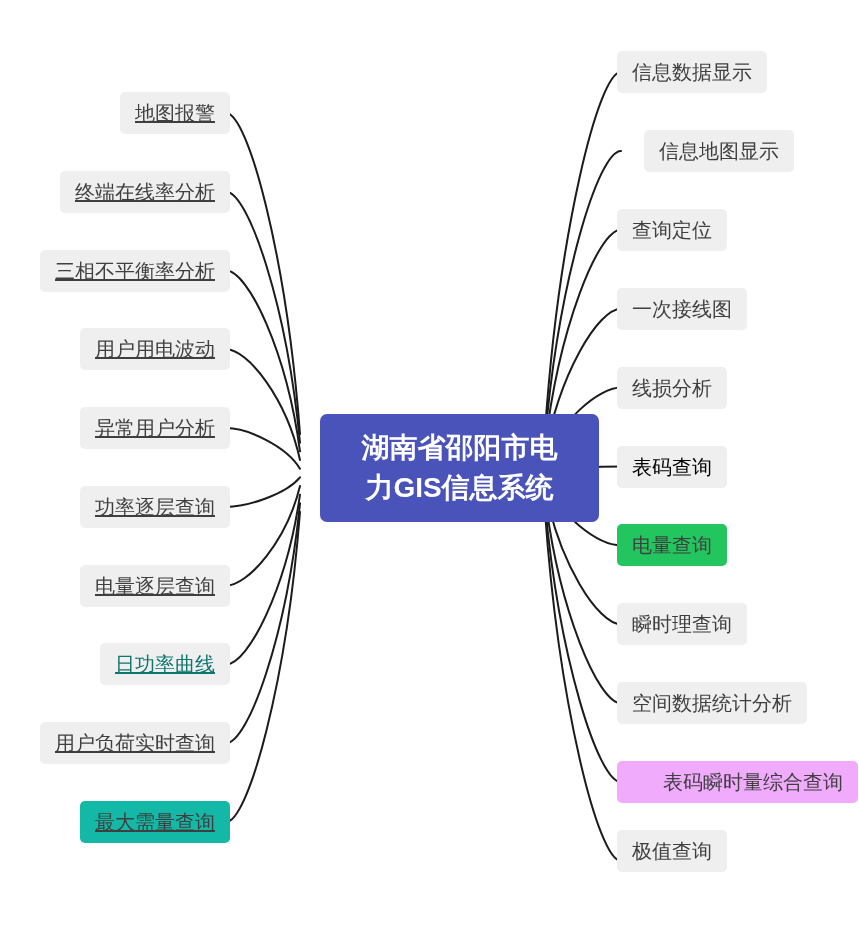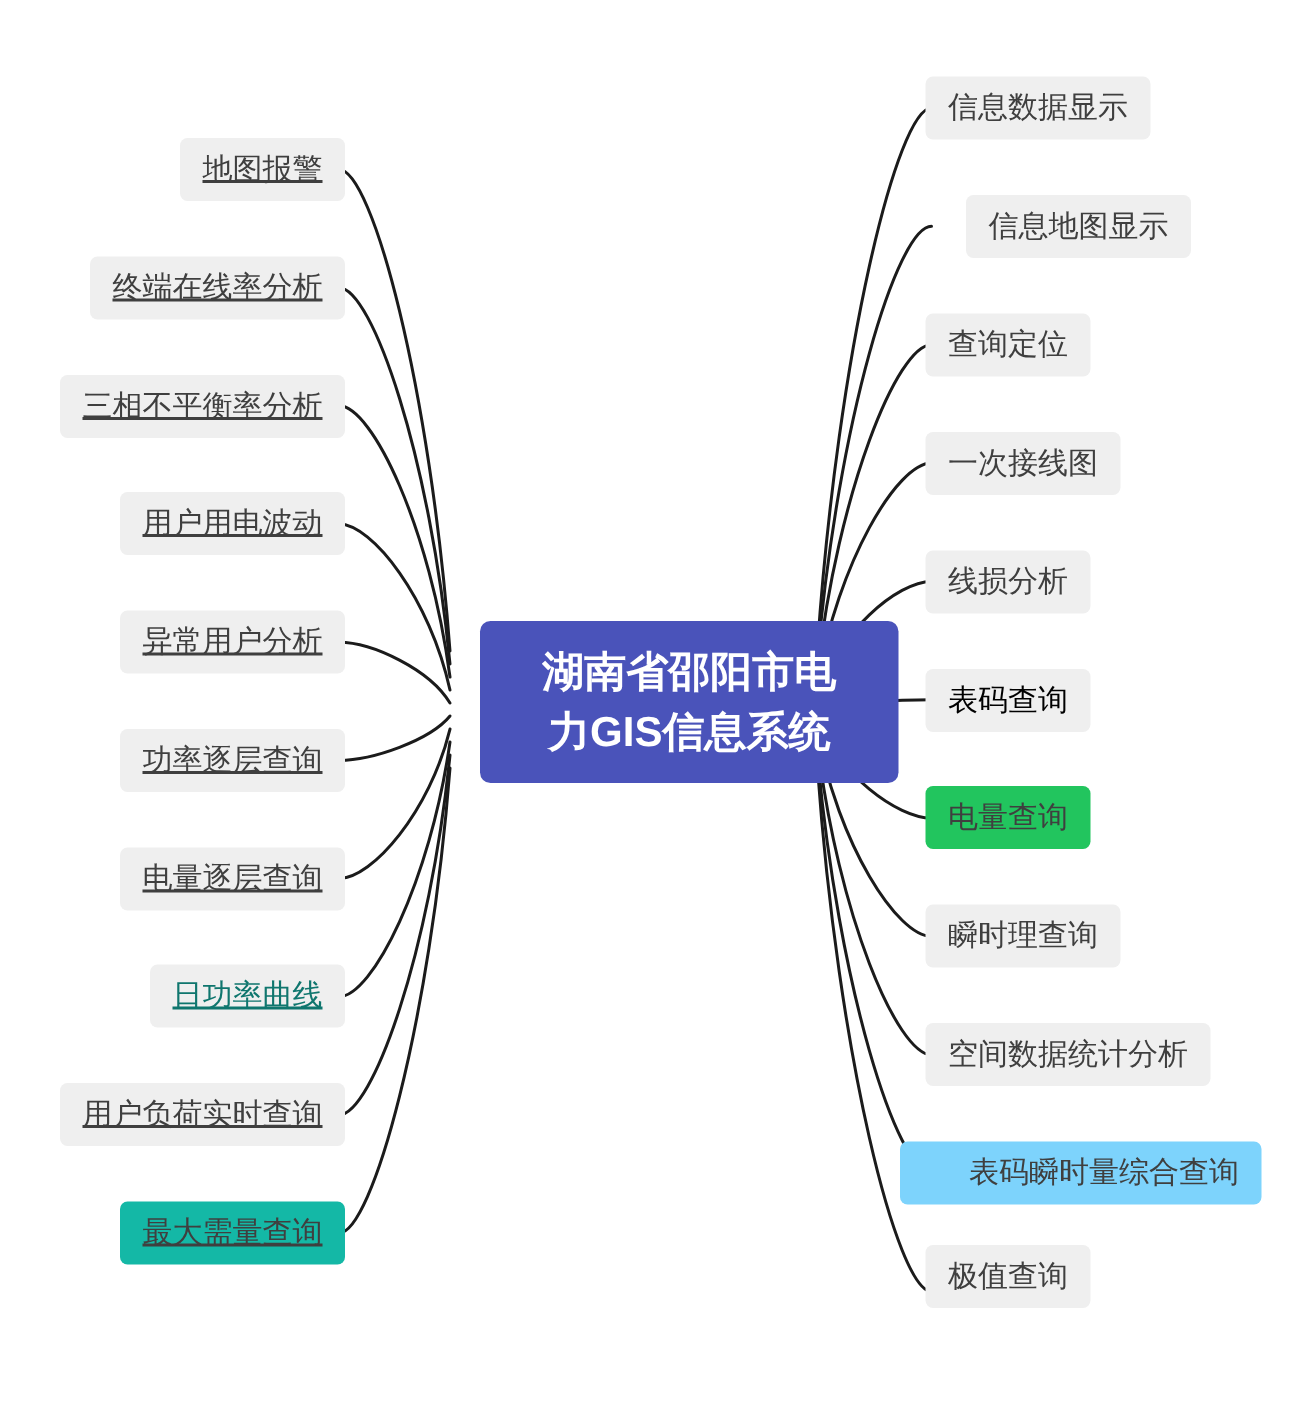--- a/index.html
+++ b/index.html
@@ -102,16 +102,16 @@
       <div class="branch left" style="top: 822.02px; background: #14b8a6; color: rgb(63, 63, 63); right: 629px;">最大需量查询</div>
       <div class="branch right" style="top: 72px; background: rgb(239, 239, 239); color: rgb(63, 63, 63); left: 617px;">信息数据显示</div>
       <div class="branch right" style="top: 150.9px; background: rgb(239, 239, 239); color: rgb(63, 63, 63); left: 617px; margin-left: 27px;">信息地图显示</div>
       <div class="branch right" style="top: 229.8px; background: rgb(239, 239, 239); color: rgb(63, 63, 63); left: 617px;">查询定位</div>
       <div class="branch right" style="top: 308.7px; background: rgb(239, 239, 239); color: rgb(63, 63, 63); left: 617px;">一次接线图</div>
       <div class="branch right" style="top: 387.6px; background: rgb(239, 239, 239); color: rgb(63, 63, 63); left: 617px;">线损分析</div>
       <div class="branch right" style="top: 466.5px; background: rgb(239, 239, 239); color: #000000; left: 617px;">表码查询</div>
       <div class="branch right" style="top: 545.4px; background: #22c55e; color: rgb(63, 63, 63); left: 617px;">电量查询</div>
       <div class="branch right" style="top: 624.3px; background: rgb(239, 239, 239); color: rgb(63, 63, 63); left: 617px;">瞬时理查询</div>
       <div class="branch right" style="top: 703.2px; background: rgb(239, 239, 239); color: rgb(63, 63, 63); left: 617px;">空间数据统计分析</div>
-      <div class="branch right" style="top: 782.1px; background: #7dd3fc; color: rgb(63, 63, 63); left: 600px; padding-left: 46px;">表码瞬时量综合查询</div>
+      <div class="branch right" style="top: 782.1px; background: #f0abfc; color: rgb(63, 63, 63); left: 617px; padding-left: 46px;">表码瞬时量综合查询</div>
       <div class="branch right" style="top: 851px; background: rgb(239, 239, 239); color: rgb(63, 63, 63); left: 617px;">极值查询</div>
     </div>
 </div>
 
 </body></html>

